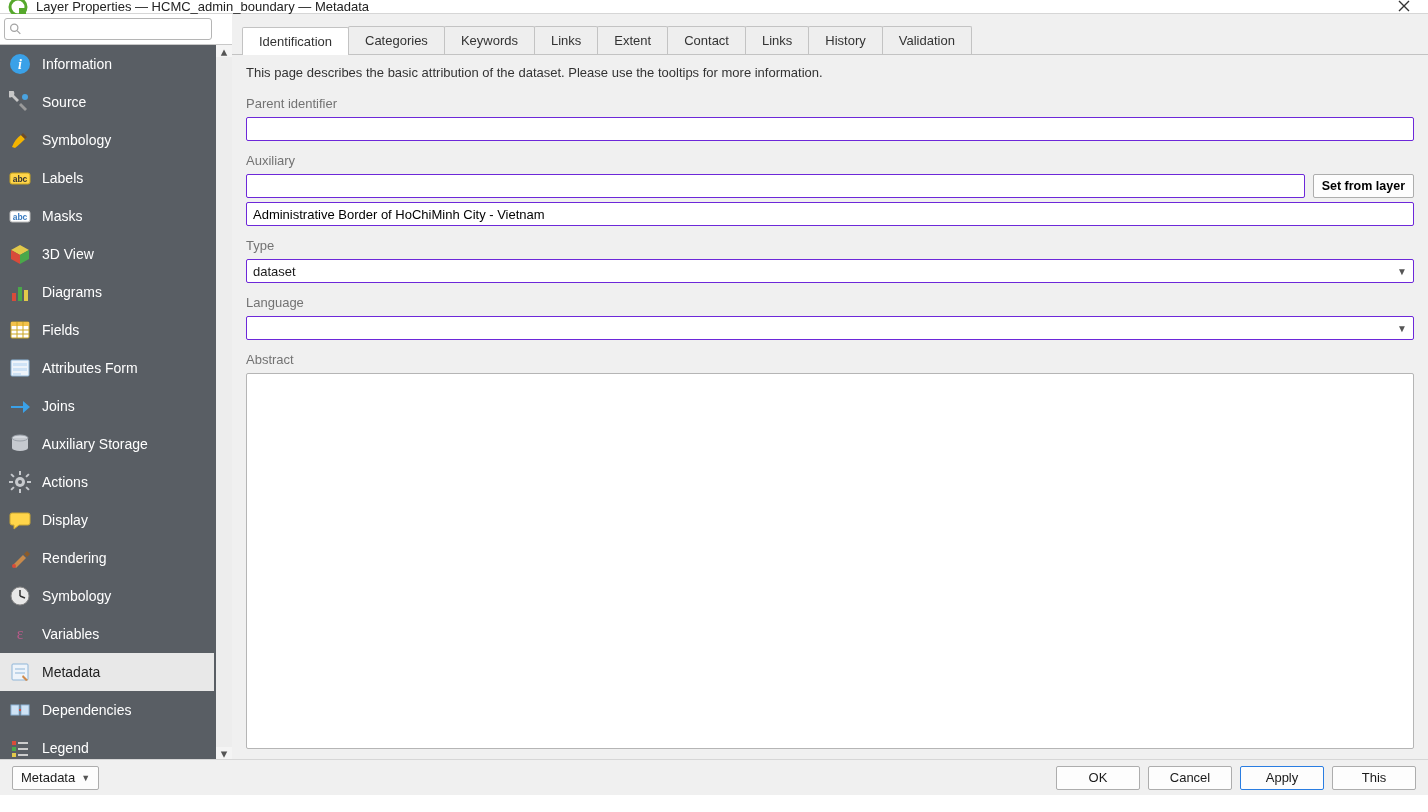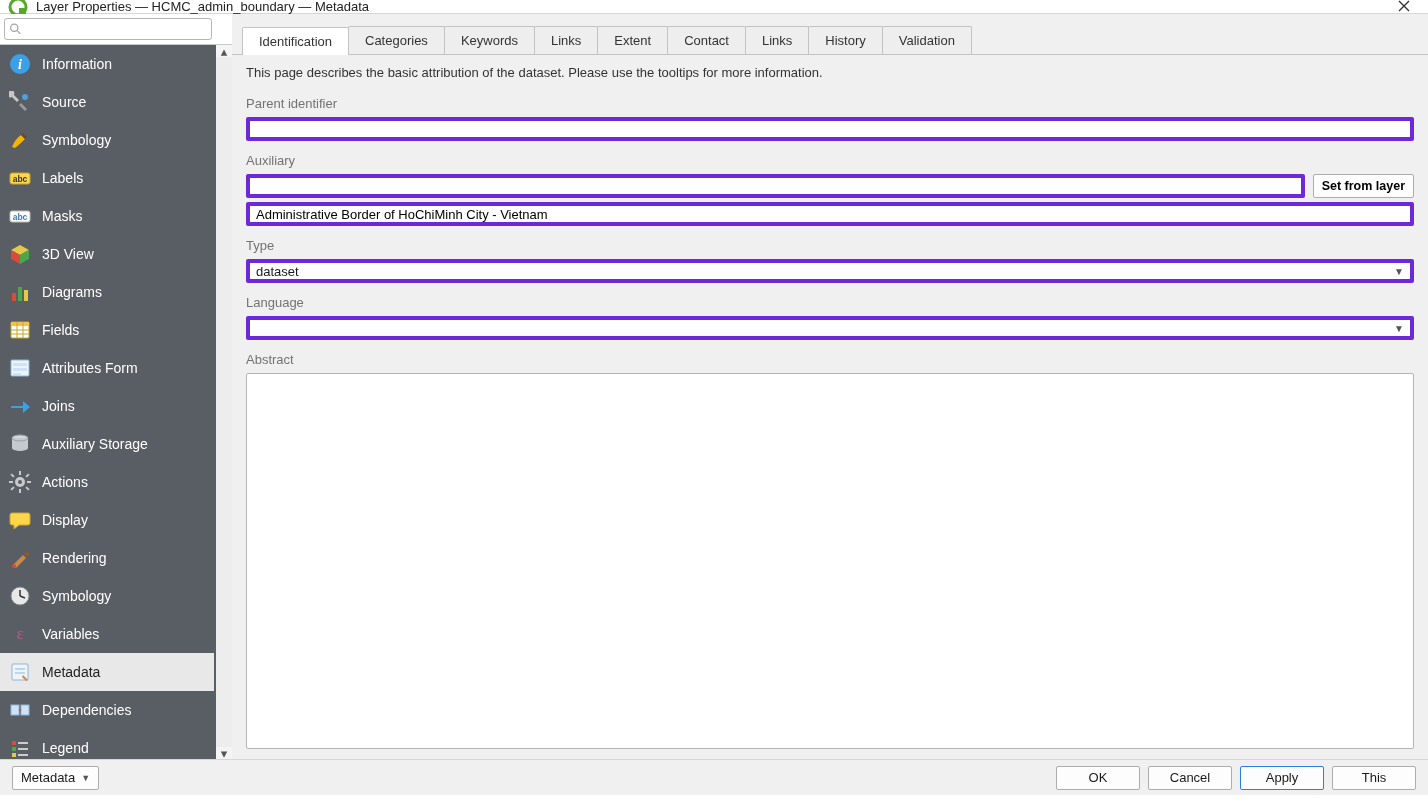--- a/index.html
+++ b/index.html
@@ -55,21 +55,21 @@
     border-top-left-radius:2px;border-top-right-radius:2px;
   }
   .tab.active { background: #fff; position:relative; top:1px; }
   .tabpage {
     flex:1; border-top:1px solid #c3c3c3; background:#f0f0f0;
     padding: 10px 14px; overflow:auto; display:flex; flex-direction:column; gap:4px;
   }
   .hint { color:#333; margin-bottom:4px; }
   .field-label { color:#737373; margin-top:8px; margin-bottom:2px;}
   .text-input, .combo {
-    width: 100%; height:24px; border:4px solid #6d28d9; border-radius:2px;
+    width: 100%; height:24px; border:1px solid #6d28d9; border-radius:2px;
     background:#fff; padding:2px 6px; font-size:13px; display:flex; align-items:center;
     justify-content:space-between;
   }
   .identifier-row{display:flex; gap:8px; align-items:center;}
   .identifier-row .text-input{flex:1;}
   .small-btn{
     height:24px; padding:0 8px; border:1px solid #adadad; border-radius:2px;
     background:#fdfdfd; cursor:pointer; font-size:12.5px;font-weight:bold;
   }
   .combo .caret{color:#555;font-size:10px;}

